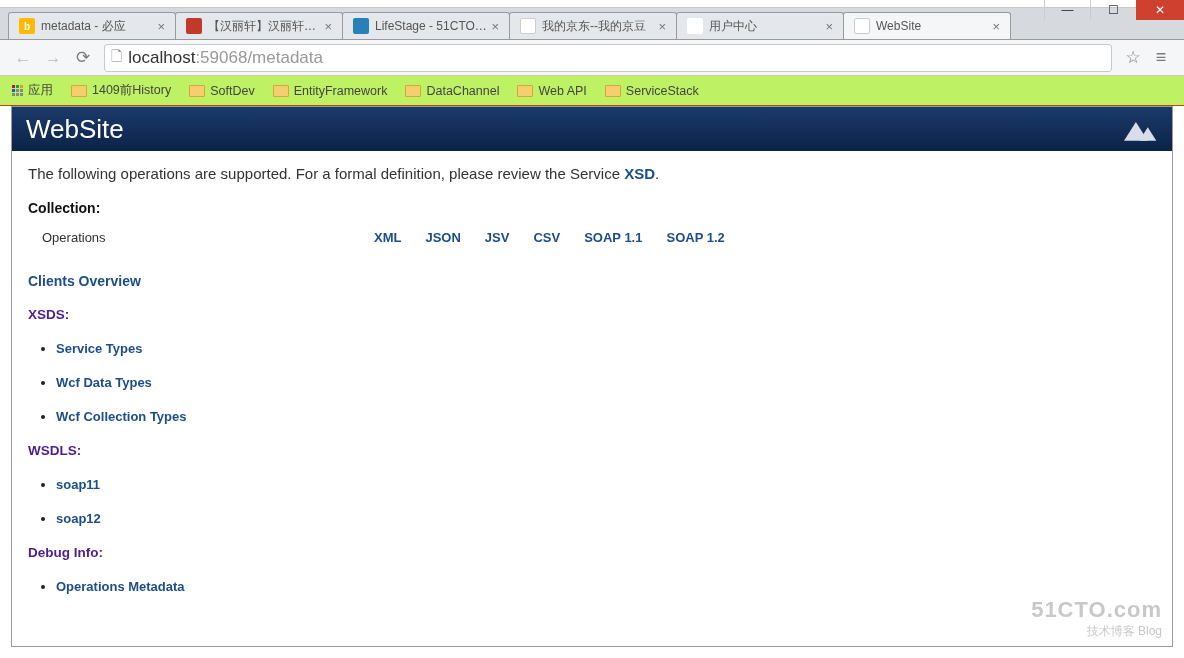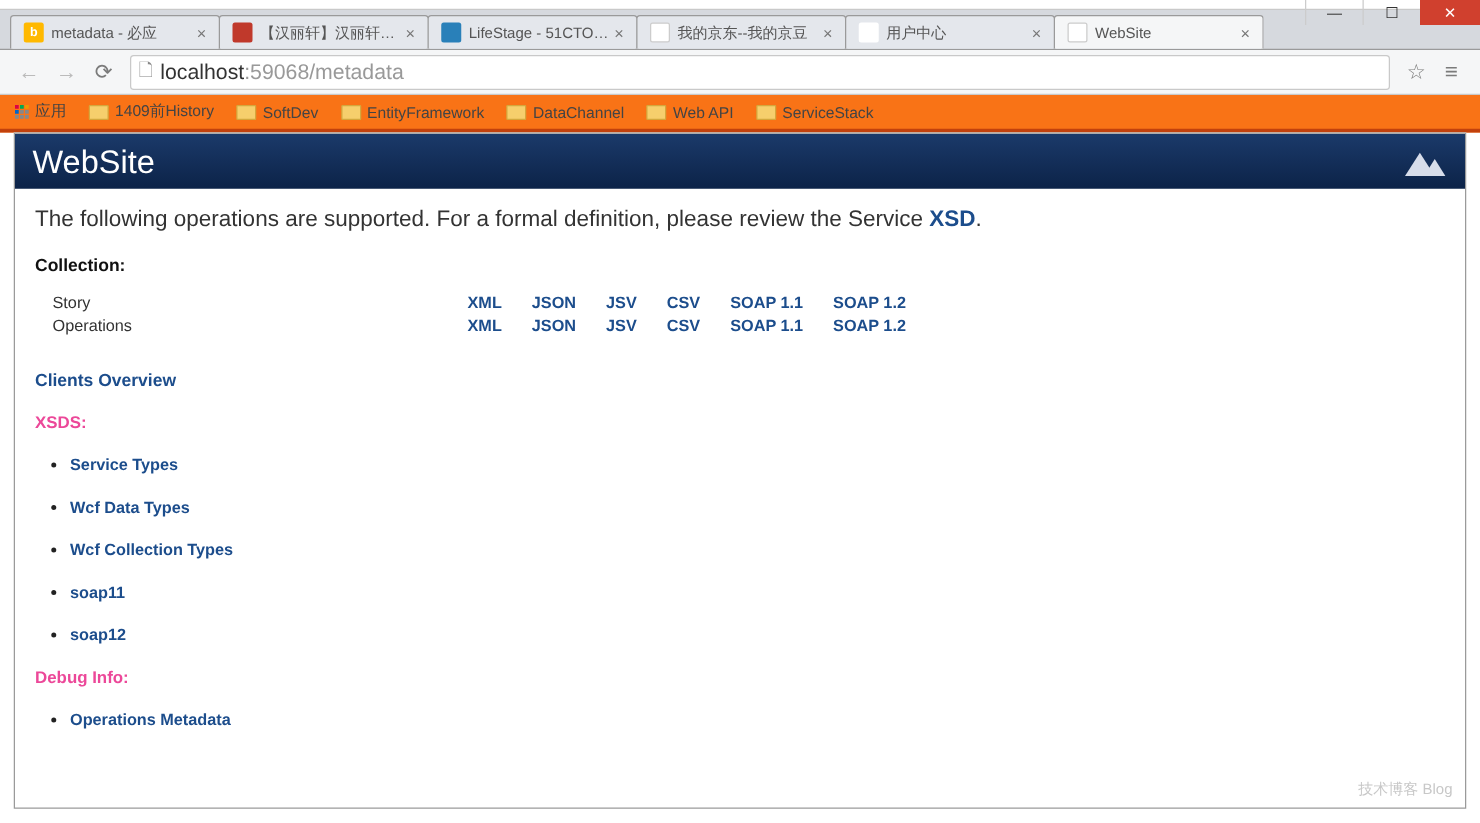--- a/index.html
+++ b/index.html
@@ -30,47 +30,47 @@
   .nav-btn { width:30px; height:30px; display:flex; align-items:center; justify-content:center; color:#7b7b7b; font-size:17px; }
   .nav-btn.dis { color:#bbb; }
   .addr-box { flex:1; height:28px; margin-left:6px; border:1px solid #c9c9c9; border-radius:3px; display:flex; align-items:center; padding:0 6px; background:#fff; }
   .addr-box .doc { color:#888; margin-right:6px; font-size:14px; }
   .addr-box .url { flex:1; font-size:17px; color:#333; }
   .addr-box .url .dim { color:#999; }
   .star { margin-left:8px; color:#7b7b7b; font-size:17px; width:26px; text-align:center; }
   .menu-ic { color:#7b7b7b; font-size:18px; width:30px; text-align:center; }
 
   
-  .bm-row { height:30px; background:#f97316; display:flex; align-items:center; padding:0 12px; border-bottom:3px solid #c2410c; font-size:12.5px; color:#444; gap:18px; }
+  .bm-row { height:30px; background:#bef264; display:flex; align-items:center; padding:0 12px; border-bottom:1px solid #c2410c; font-size:12.5px; color:#444; gap:18px; }
   .bm { display:flex; align-items:center; gap:5px; }
   .apps-ic { display:inline-grid; grid-template-columns:repeat(3,3px); grid-template-rows:repeat(3,3px); gap:1px; }
   .apps-ic span{background:#888;}
   .apps-ic span:nth-child(1){background:#d04;}
   .apps-ic span:nth-child(2){background:#0a5;}
   .apps-ic span:nth-child(3){background:#e90;}
   .apps-ic span:nth-child(4){background:#06c;}
   .folder-ic { width:16px; height:12px; background:#f6cf6c; border:1px solid #d4a83c; border-radius:1px; position:relative; }
 
   
   .content { position:absolute; left:11px; right:11px; top:106px; bottom:11px; background:#fff; border:1px solid #9a9a9a; overflow:hidden; }
   .hdr { background:#0e2b56; background:linear-gradient(#1b3a6a,#0c2348); height:44px; display:flex; align-items:center; padding:0 14px; justify-content:space-between; }
   .hdr-title { color:#fff; font-size:26px; font-weight:400; }
   .logo { width:34px; height:24px; }
   .logo svg { fill:#d7ddea; }
   .page { padding:14px 16px 16px; color:#222; }
-  .intro { font-size:18px; color:#333; margin-bottom:18px; }
+  .intro { font-size:15px; color:#333; margin-bottom:18px; }
   .lnk { color:#1c4d8c; font-weight:bold; }
   h3.sec { font-size:14px; font-weight:bold; color:#111; margin-bottom:12px; }
   table.ops { border-collapse:collapse; margin-left:14px; margin-bottom:26px; font-size:13px; }
   table.ops td { padding:2px 0; }
   table.ops td.name { width:320px; color:#333; }
   table.ops td.fmt { padding:0 12px; }
   .a { color:#1c4d8c; font-weight:bold; }
   .overview { color:#1c4d8c; font-weight:bold; font-size:14px; margin-bottom:18px; display:block; }
-  h4.sub { font-size:13.5px; font-weight:bold; color:#ec4899; margin:6px 0 8px; }
+  h4.sub { font-size:13.5px; font-weight:bold; color:#4c1d95; margin:6px 0 8px; }
   ul.bul { list-style:disc; margin-left:28px; margin-bottom:16px; }
   ul.bul li { font-size:13px; margin:19px 0; }
   ul.bul li a { color:#1c4d8c; font-weight:bold; text-decoration:none; }
 
   .watermark { position:absolute; right:22px; bottom:18px; text-align:right; font-family:Arial; color:#c8c8c8; }
   .watermark .big{font-size:22px; font-weight:bold; letter-spacing:1px;}
   .watermark .sm{font-size:12px;}
 </style>
 </head>
 <body>
@@ -177,29 +177,20 @@
     </div>
   </div>
   <div class="page">
     <p class="intro">
       <span>The following operations are supported. For a formal definition, please review the Service </span><a class="lnk">XSD</a><span>.</span>
     </p>
 
     <h3 class="sec">Collection:</h3>
     <table class="ops">
         <tbody id="ops-body">
-          <tr>
-            <td class="name">Story</td>
-            <td class="fmt"><a class="a">XML</a></td>
-            <td class="fmt"><a class="a">JSON</a></td>
-            <td class="fmt"><a class="a">JSV</a></td>
-            <td class="fmt"><a class="a">CSV</a></td>
-            <td class="fmt"><a class="a">SOAP 1.1</a></td>
-            <td class="fmt"><a class="a">SOAP 1.2</a></td>
-          </tr>
           <tr>
             <td class="name">Operations</td>
             <td class="fmt"><a class="a">XML</a></td>
             <td class="fmt"><a class="a">JSON</a></td>
             <td class="fmt"><a class="a">JSV</a></td>
             <td class="fmt"><a class="a">CSV</a></td>
             <td class="fmt"><a class="a">SOAP 1.1</a></td>
             <td class="fmt"><a class="a">SOAP 1.2</a></td>
           </tr>
         </tbody>
@@ -207,27 +198,29 @@
 
     <a class="overview">Clients Overview</a>
 
     <h4 class="sub">XSDS:</h4>
     <ul class="bul" id="xsds-list">
         <li><a>Service Types</a></li>
         <li><a>Wcf Data Types</a></li>
         <li><a>Wcf Collection Types</a></li>
       </ul>
 
+    <h4 class="sub">WSDLS:</h4>
     <ul class="bul" id="wsdls-list">
         <li><a>soap11</a></li>
         <li><a>soap12</a></li>
       </ul>
 
     <h4 class="sub">Debug Info:</h4>
     <ul class="bul" id="debug-list">
         <li><a>Operations Metadata</a></li>
       </ul>
   </div>
 </div>
 
 <div class="watermark">
+  <div class="big">51CTO.com</div>
   <div class="sm">技术博客  Blog</div>
 </div>
 
 </body></html>

